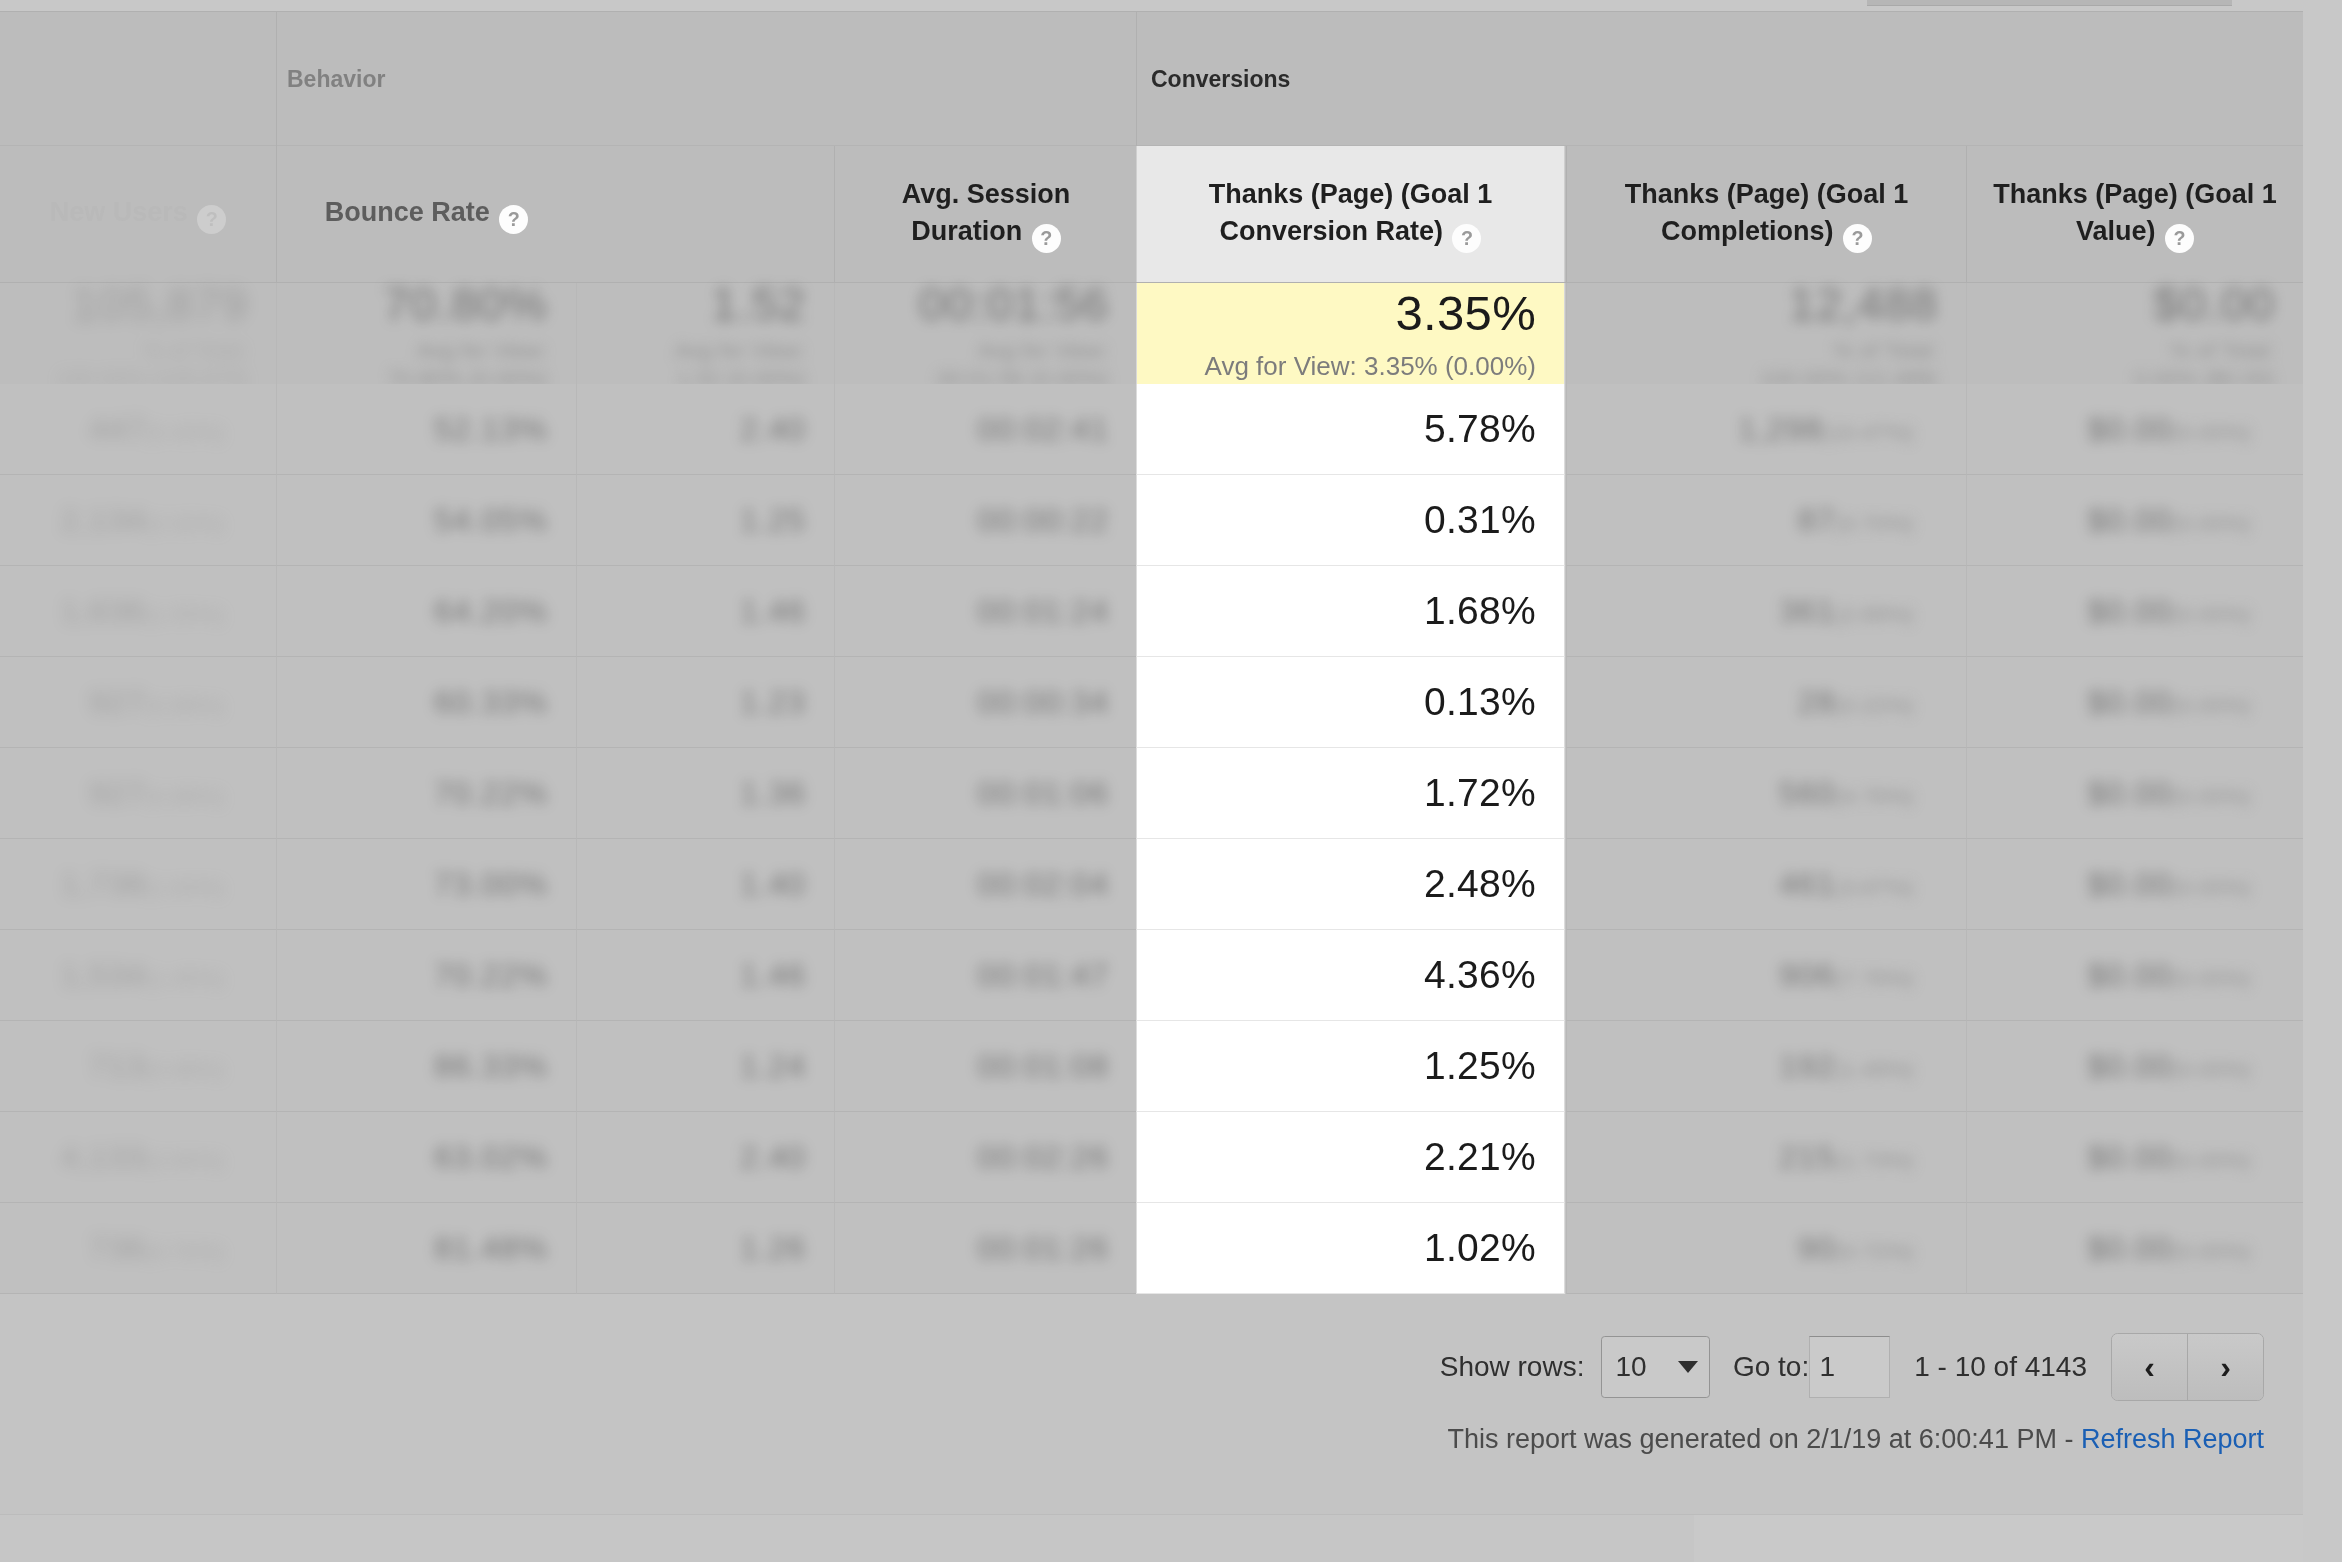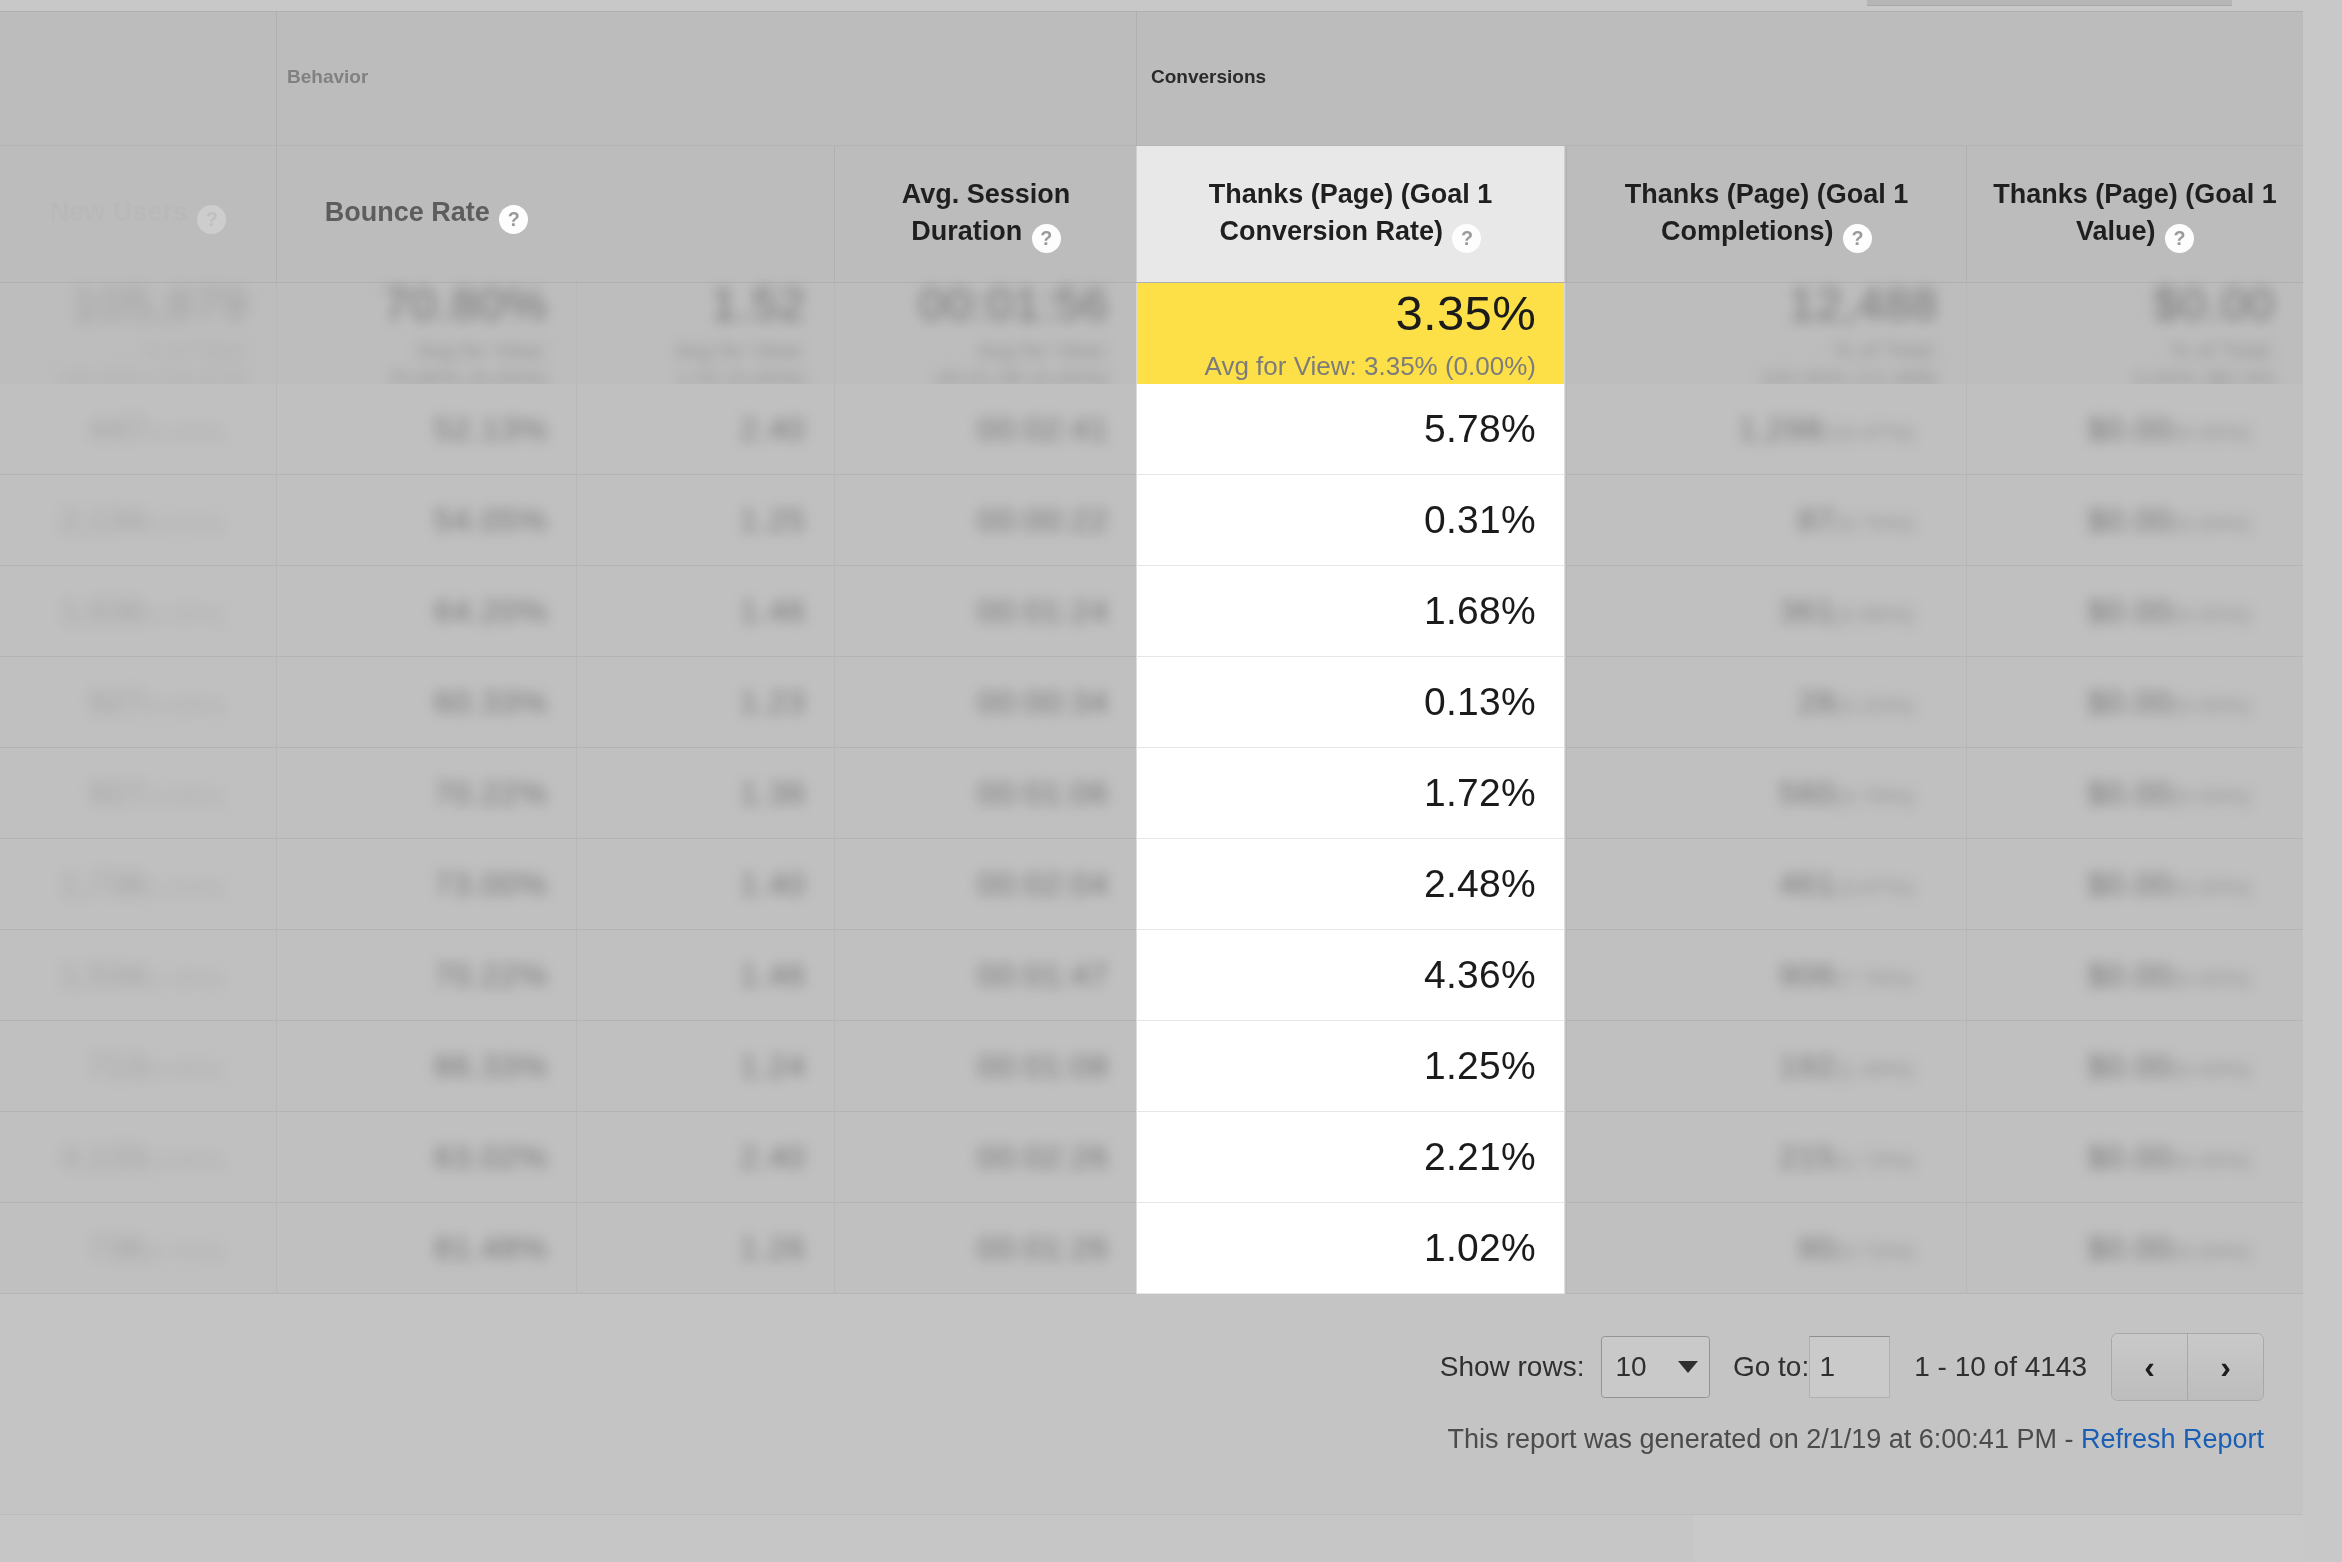--- a/index.html
+++ b/index.html
@@ -51,21 +51,21 @@
     position: absolute;
     left: 0; top: 0;
     width: 2303px; height: 135px;
     background: #bcbcbc;
     border-top: 0.9px solid #b0b0b0;
     border-bottom: 0.9px solid #b4b4b4;
     box-sizing: border-box;
   }
   .group-label {
     position: absolute;
-    font-size: 19px;
+    font-size: 23px;
     font-weight: bold;
     color: #5e5e5e;
     white-space: nowrap;
   }
   #group-behavior {
     left: 287px;
     top: 54px;
     color: #6b6b6b;
     opacity: .72;
   }
@@ -186,21 +186,21 @@
     align-items: flex-end;
     justify-content: center;
     border-left: 0.9px solid #b8b8b8;
     padding-right: 28px;
   }
   .cell.no-border { border-left: none; }
   .data-row.summary .cell {
     background: #bdbdbd;
   }
   .data-row.summary .cell.highlight {
-    background: #fde047;
+    background: #fef9c3;
     border-left: 0.9px solid #d8d8d8;
     border-right: 0.9px solid #d8d8d8;
   }
   .data-row.normal .cell {
     background: #c0c0c0;
     border-bottom: 0.9px solid #b4b4b4;
   }
   .data-row.normal .cell.highlight {
     background: #ffffff;
     border-left: 0.9px solid #dcdcdc;

